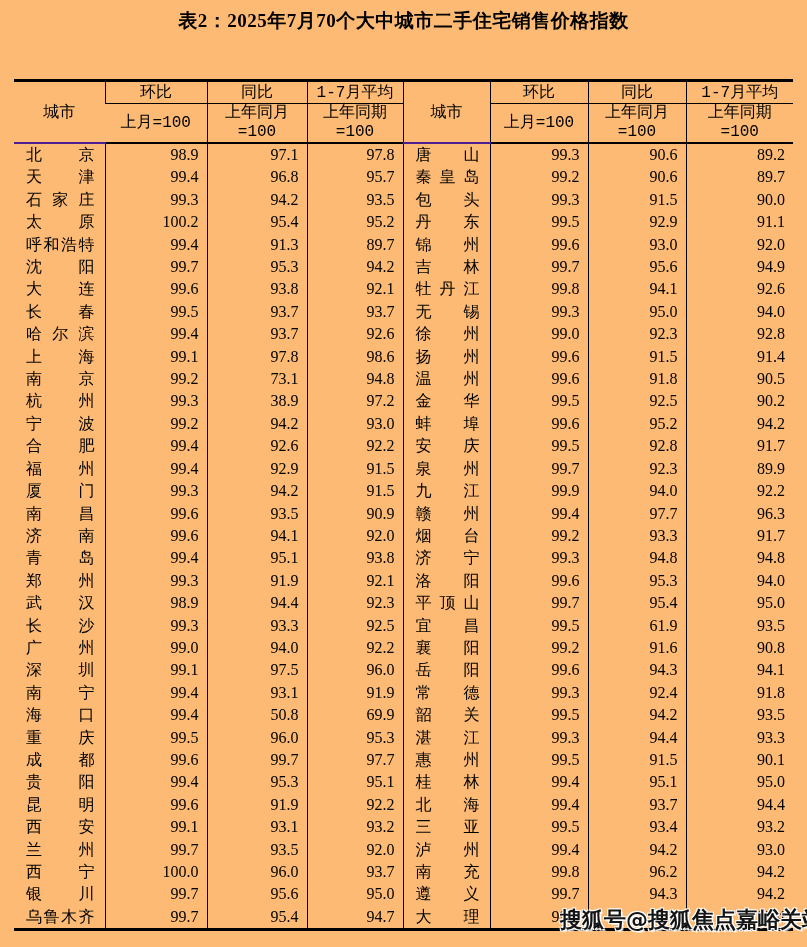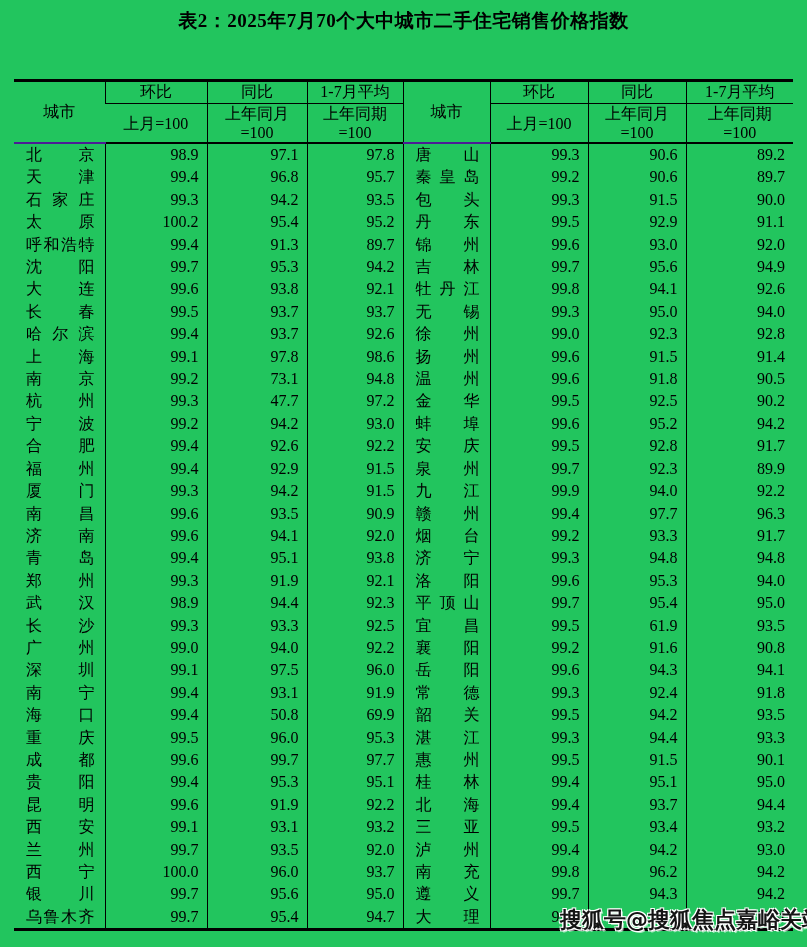--- a/index.html
+++ b/index.html
@@ -1,20 +1,20 @@
 <!DOCTYPE html>
 <html><head>
 <meta charset="utf-8">
 <style>
   html, body { margin: 0; padding: 0; background: #ffffff; }
   .page {
     position: relative;
     width: 807px;
     height: 947px;
-    background: #22c55e;
+    background: #fdba74;
     overflow: hidden;
     font-family: "Liberation Serif", "DejaVu Serif", serif;
     color: #000;
   }
   .title {
     position: absolute;
     top: 8px;
     left: 0;
     width: 807px;
     text-align: center;
@@ -42,21 +42,21 @@
   table.idx col.c-yoy-r  { width: 98px; }
   table.idx col.c-avg-r  { width: 107px; }
 
   table.idx th, table.idx td {
     padding: 0;
     font-weight: normal;
     border-left: 1px solid #000;
   }
   table.idx th:first-child, table.idx td:first-child { border-left: none; }
 
-  thead th { text-align: center; vertical-align: middle; }
+  thead th { text-align: center; vertical-align: middle; font-family: Liberation Mono, monospace; }
   thead tr.h1 th { height: 21px; }
   thead tr.h1 th.grp { border-bottom: 1px solid #000; }
   thead tr.h2 th { height: 38px; line-height: 19px; white-space: pre-line; }
   thead th { border-bottom: 2px solid #000; }
   thead th.cityhead { border-bottom: 2px solid #4c1d95; }
 
   tbody td { height: 22.4px; line-height: 22.4px; overflow: hidden; }
   tbody td.val { text-align: right; padding-right: 8px; }
   tbody td.city { vertical-align: middle; }
   .city-wrap {
@@ -354,21 +354,21 @@
           <td class="val">90.5</td>
         </tr>
         <tr>
           <td class="city">
             <span class="city-wrap">
               <span>杭</span>
               <span>州</span>
             </span>
           </td>
           <td class="val">99.3</td>
-          <td class="val">47.7</td>
+          <td class="val">38.9</td>
           <td class="val">97.2</td>
           <td class="city">
             <span class="city-wrap">
               <span>金</span>
               <span>华</span>
             </span>
           </td>
           <td class="val">99.5</td>
           <td class="val">92.5</td>
           <td class="val">90.2</td>

